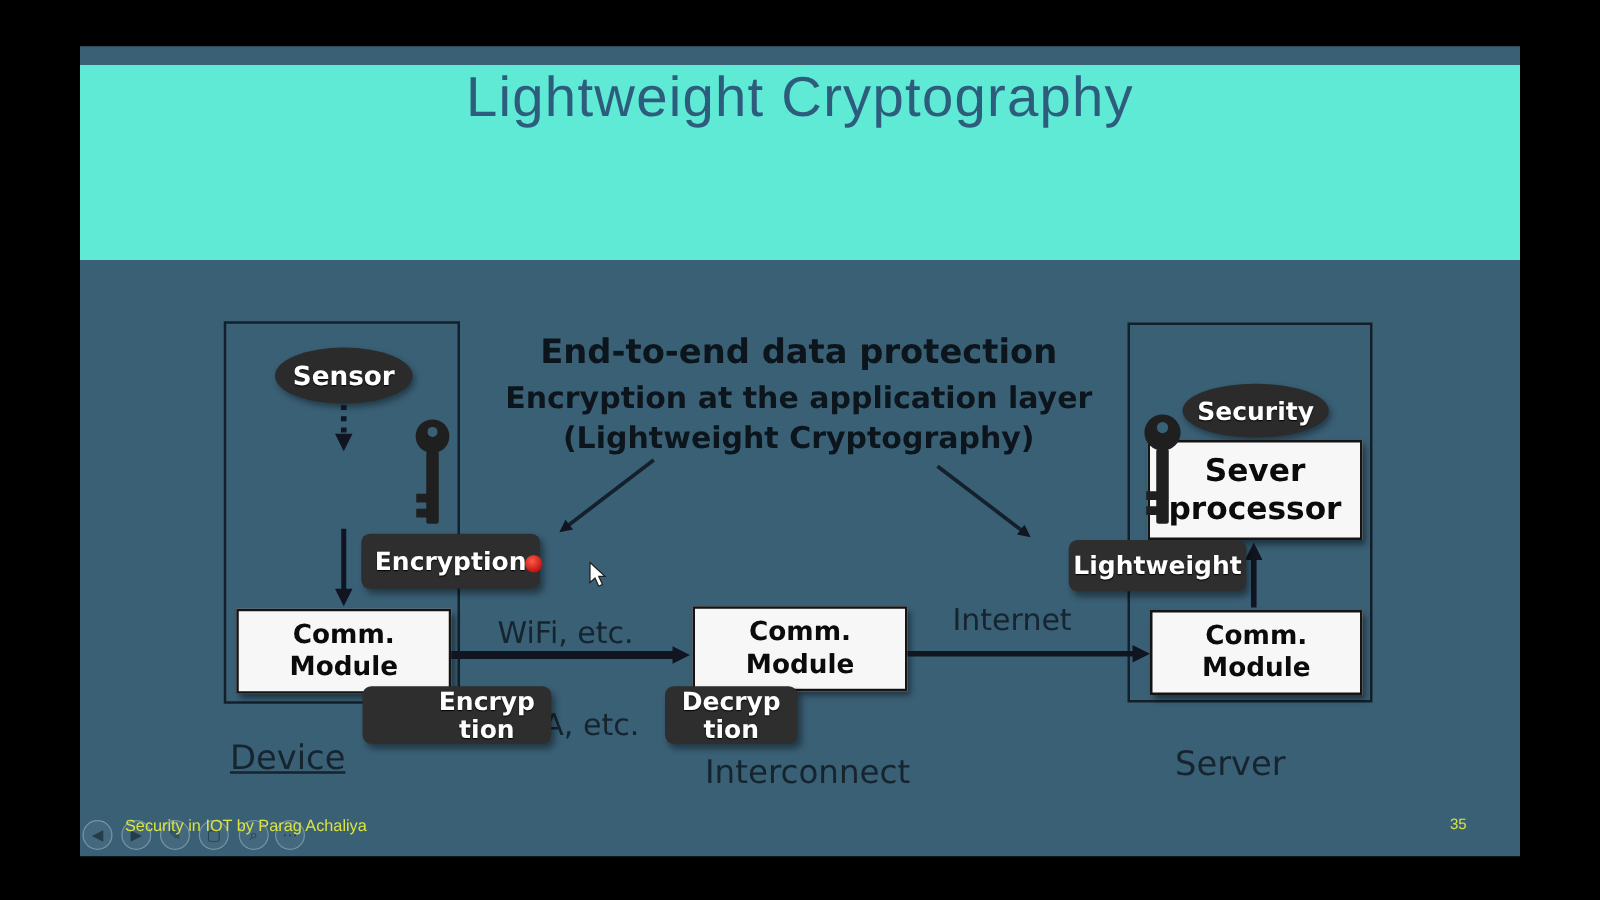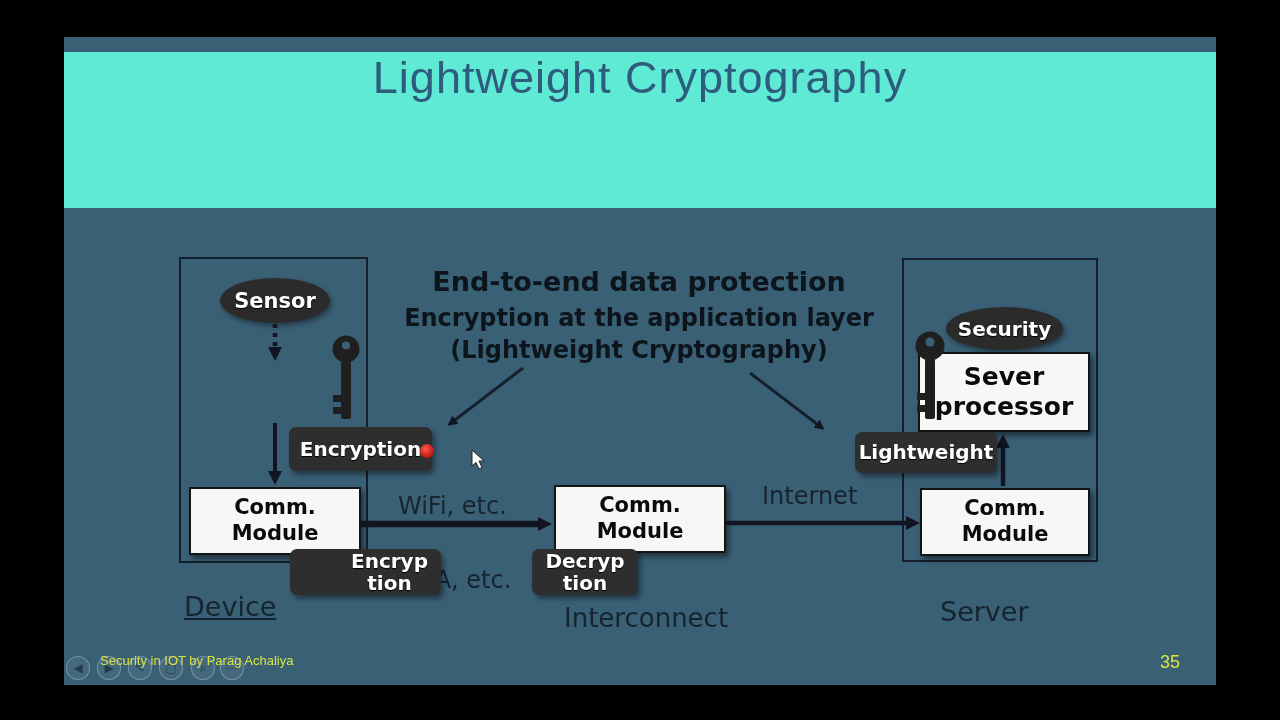--- a/index.html
+++ b/index.html
@@ -33,21 +33,21 @@
   .cursor{position:absolute;left:407px;top:412px;z-index:10;}
   
   .controls{position:absolute;top:619px;left:0;width:220px;height:26px;z-index:3;}
   .ctrl{position:absolute;top:0;width:24px;height:24px;border-radius:50%;
         border:1px solid rgba(195,215,230,.40);background:rgba(255,255,255,.05);
         color:rgba(10,25,35,.55);font-size:12px;display:flex;align-items:center;
         justify-content:center;box-sizing:border-box;}
   .footer-text{position:absolute;left:36px;top:616px;font-family:"Liberation Sans",sans-serif;
         font-size:13px;color:#d9e441;z-index:4;white-space:nowrap;}
   .pagenum{position:absolute;left:1096px;top:615px;font-family:"Liberation Sans",sans-serif;
-        font-size:18px;color:#d9e441;z-index:4;}
+        font-size:12px;color:#d9e441;z-index:4;}
   .l2{display:block;}
 </style>
 </head>
 <body>
 
 <div class="stage">
   <div class="slide">
 
     <div class="titlebar">
       <div class="title">Lightweight Cryptography</div>

